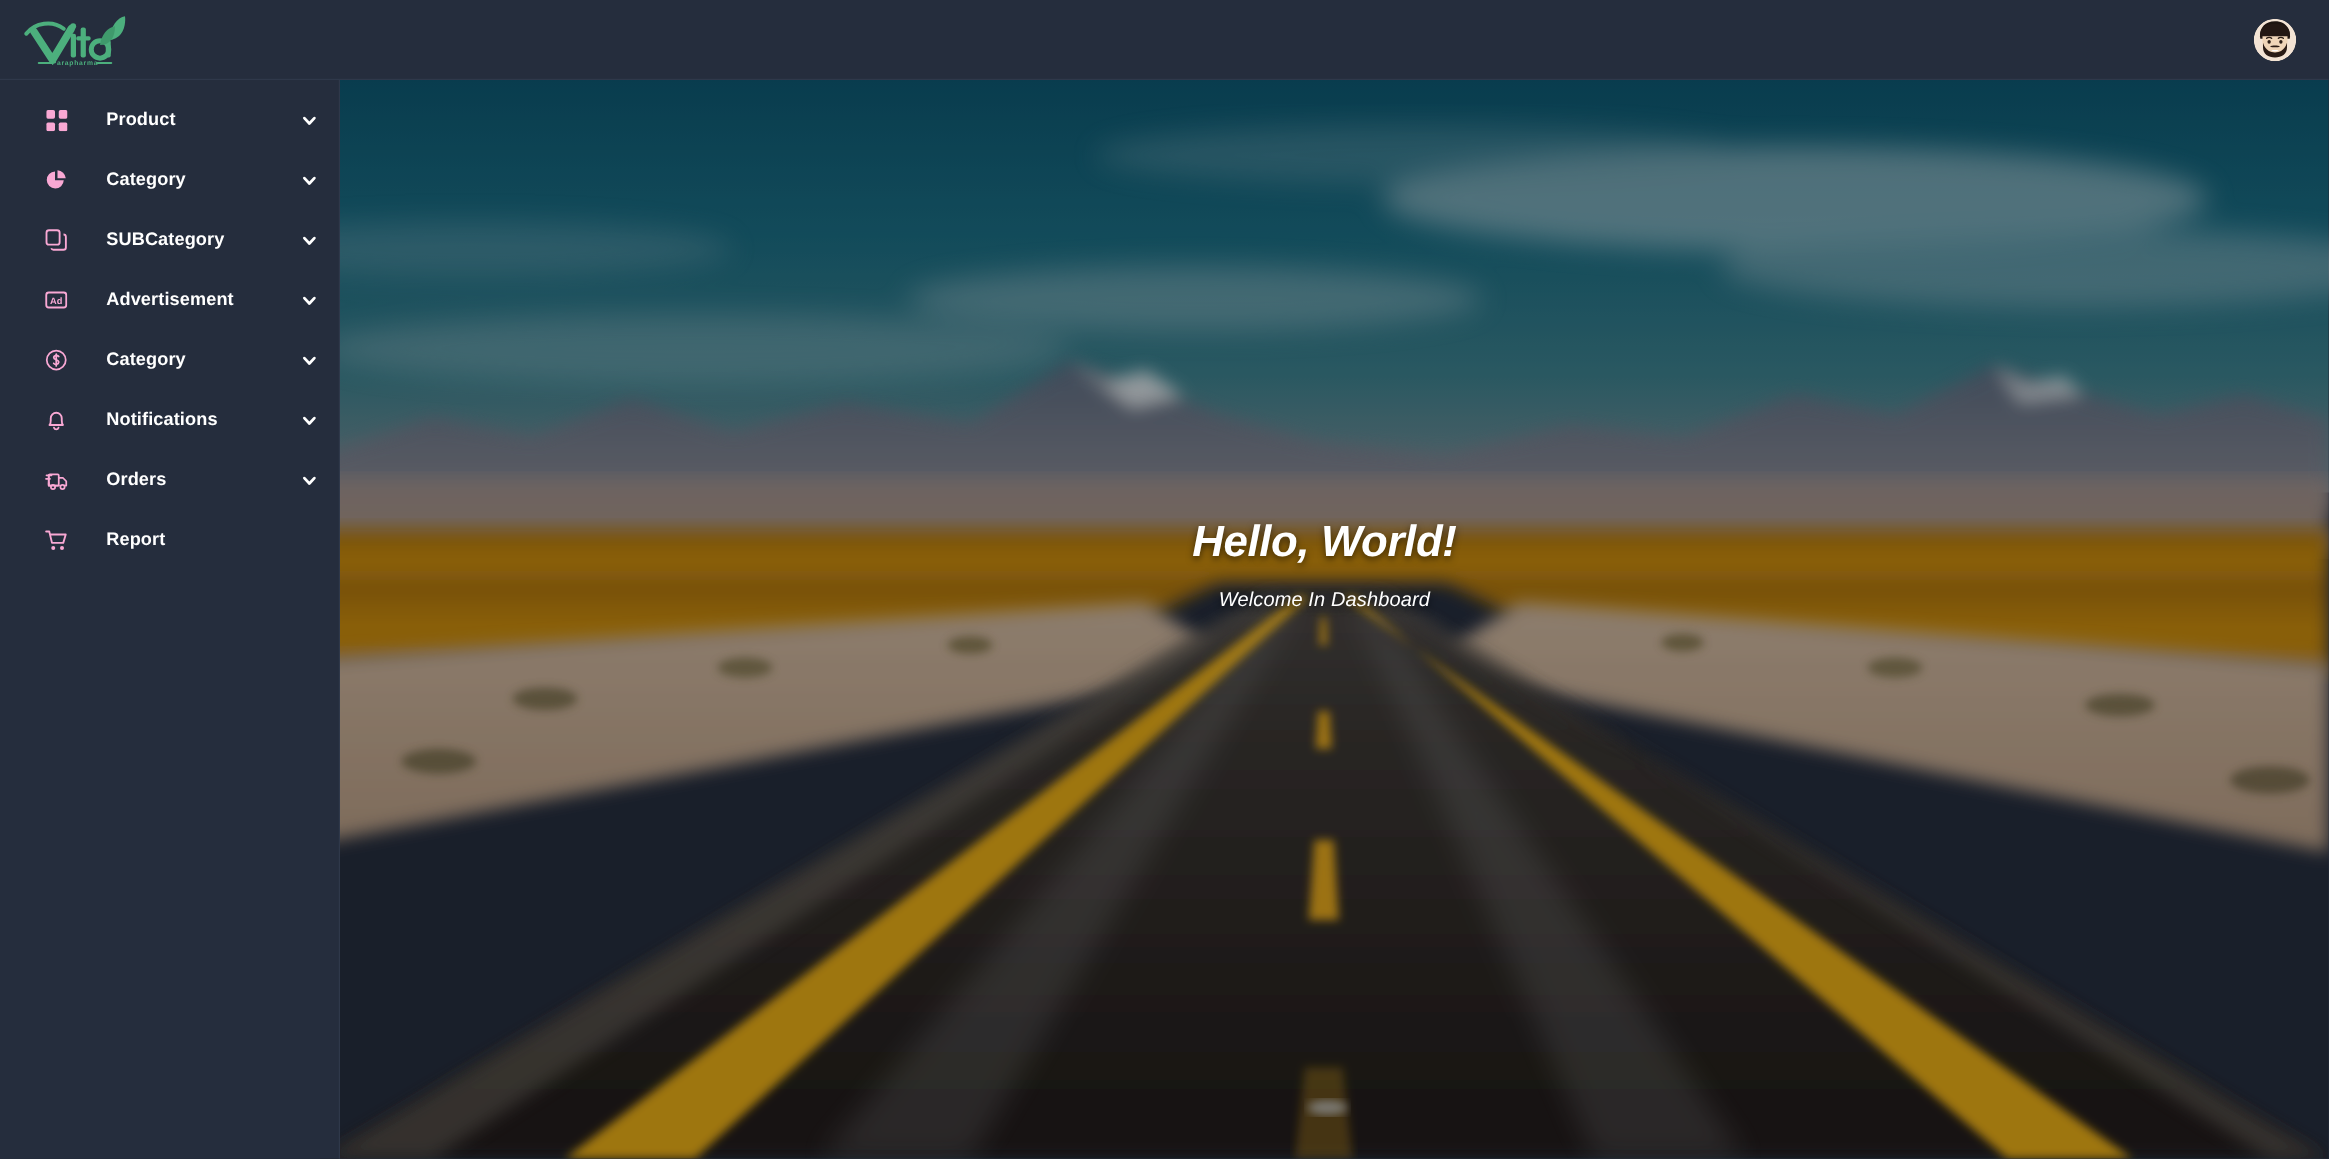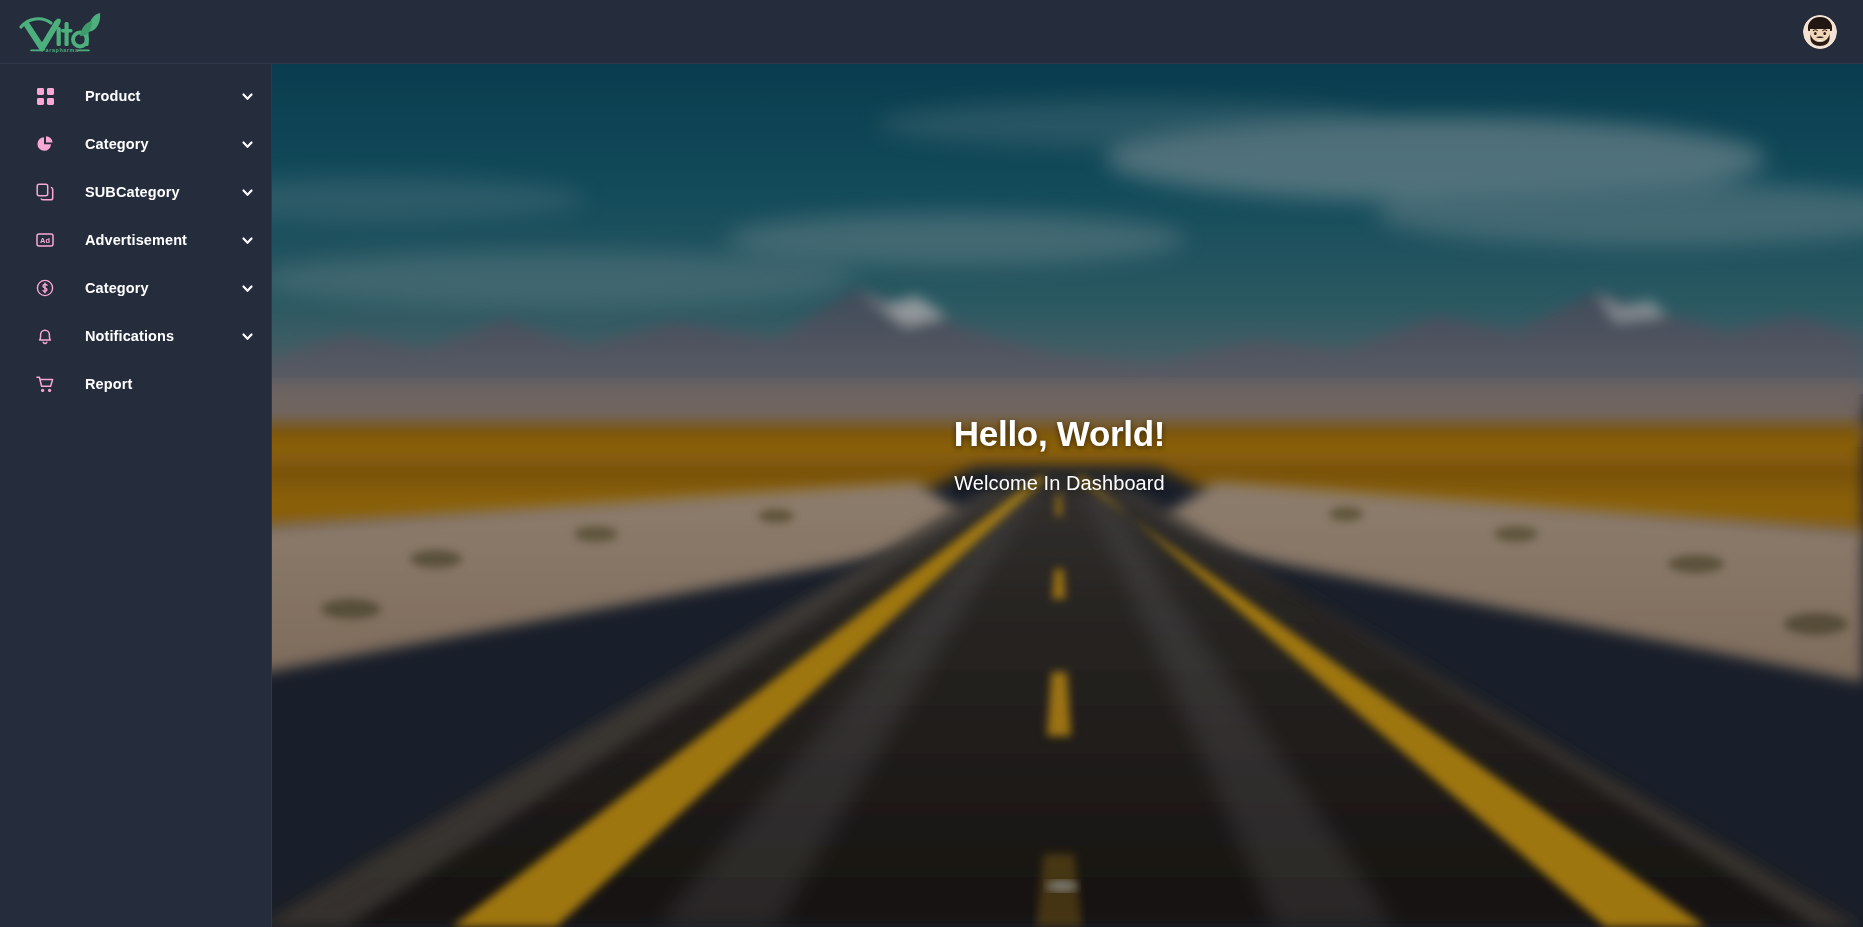--- a/index.html
+++ b/index.html
@@ -65,27 +65,28 @@
   .hero { position:absolute; inset:0; }
   .hero-img { position:absolute; inset:0; width:100%; height:100%; }
   .hero-overlay {
     position:absolute; inset:0;
     background:rgba(0,0,0,0.30);
   }
   .hero-text {
     position:absolute; left:0; right:0; top:350px;
     text-align:center; color:#fff;
     text-shadow:0 2px 6px rgba(0,0,0,0.55);
+    font-style:italic;
   }
   .hero-title {
     font-size:35px; font-weight:700; line-height:1.15;
     letter-spacing:-0.3px;
   }
   .hero-sub {
-    font-size:20px; font-weight:400; margin-top:18px;
+    font-size:16px; font-weight:400; margin-top:18px;
     letter-spacing:0.1px;
   }
 </style>
 </head>
 <body>
 
 <div class="app">
 
   <div class="header">
     <div class="logo-wrap">
@@ -222,20 +223,41 @@
         </svg>
       </span>
       <span class="nav-label">Notifications</span>
       <span class="nav-chev">
         <svg width="13" height="13" viewBox="0 0 13 13" fill="none" stroke="currentColor" stroke-width="2.2" stroke-linecap="round" stroke-linejoin="round">
             <polyline points="2.5,4.5 6.5,8.8 10.5,4.5"></polyline>
           </svg>
       </span>
     </div>
 
+    <div class="nav-item">
+      <span class="nav-icon">
+        <svg width="19" height="19" viewBox="0 0 19 19" fill="none" stroke="currentColor" stroke-width="1.4" stroke-linecap="round" stroke-linejoin="round">
+          <path d="M1.2 5.2 L5.2 5.2"></path>
+          <path d="M0.8 8 L4 8"></path>
+          <path d="M3 11.2 L3 13.4 L4.6 13.4"></path>
+          <path d="M3 5.2 L3 13.4"></path>
+          <rect x="3" y="4.4" width="8" height="9" rx="0.9"></rect>
+          <path d="M11 7.2 L14.3 7.2 L17 10 L17 13.4 L15.6 13.4"></path>
+          <path d="M8.2 13.4 L11.2 13.4"></path>
+          <circle cx="6.4" cy="14.6" r="1.7"></circle>
+          <circle cx="14" cy="14.6" r="1.7"></circle>
+        </svg>
+      </span>
+      <span class="nav-label">Orders</span>
+      <span class="nav-chev">
+        <svg width="13" height="13" viewBox="0 0 13 13" fill="none" stroke="currentColor" stroke-width="2.2" stroke-linecap="round" stroke-linejoin="round">
+            <polyline points="2.5,4.5 6.5,8.8 10.5,4.5"></polyline>
+          </svg>
+      </span>
+    </div>
 
 
     <div class="nav-item">
       <span class="nav-icon">
         <svg width="19" height="19" viewBox="0 0 19 19" fill="none" stroke="currentColor" stroke-width="1.5" stroke-linecap="round" stroke-linejoin="round">
           <path d="M0.9 2.2 L3.4 2.2 L5.6 11.3 L14.6 11.3 L16.6 4.6 L4.2 4.6"></path>
           <circle cx="6.6" cy="15.4" r="1.6" fill="currentColor" stroke="none"></circle>
           <circle cx="13.6" cy="15.4" r="1.6" fill="currentColor" stroke="none"></circle>
         </svg>
       </span>

